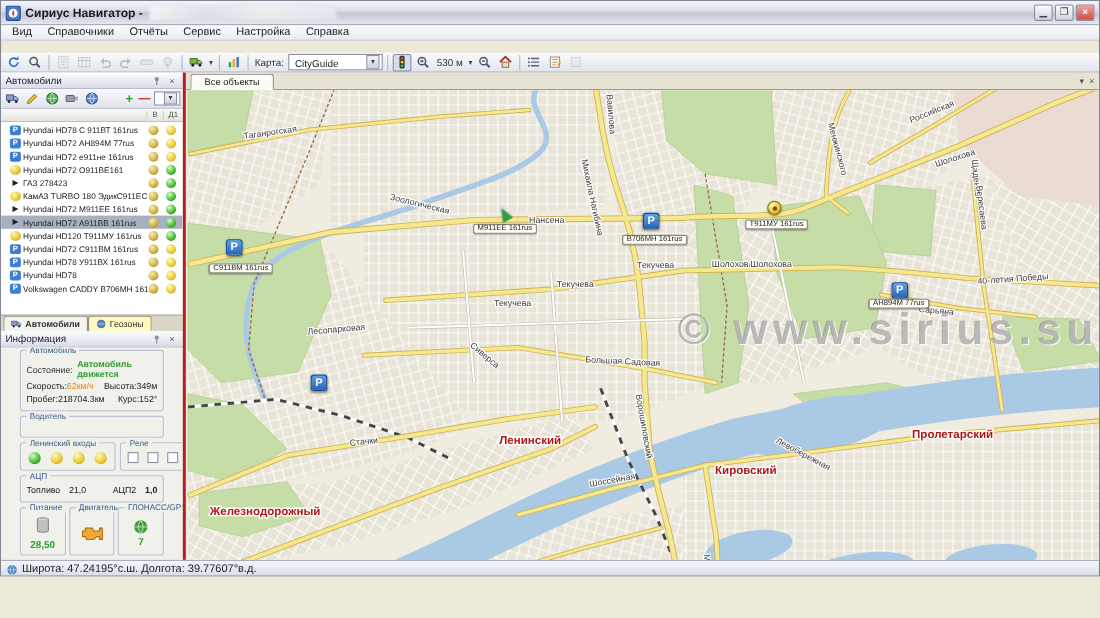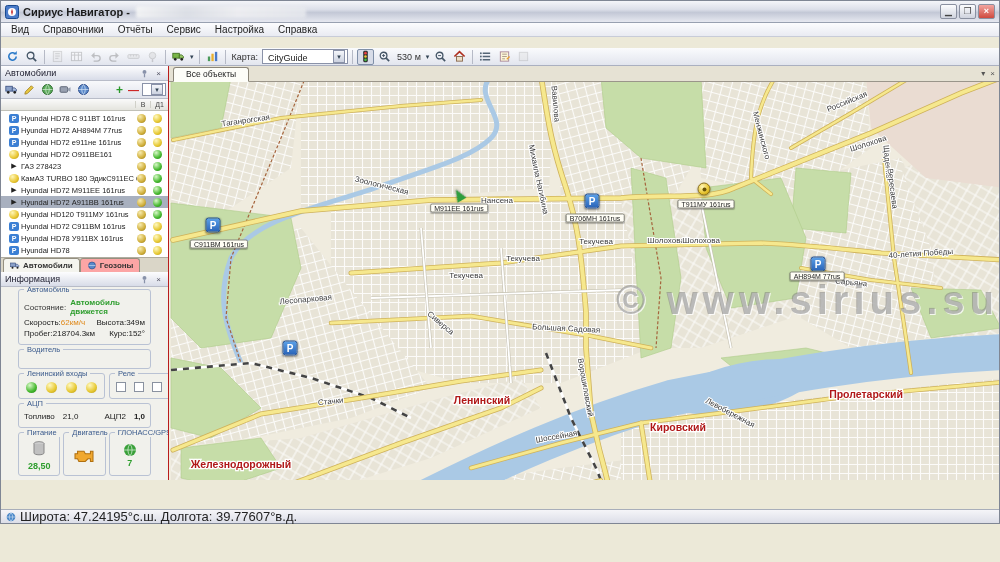--- a/index.html
+++ b/index.html
@@ -35,21 +35,21 @@
   .combo { display:flex; align-items:center; height:15px; background:#fff; border:1px solid #8a92a8;
     font-size:9px; padding:0 2px; }
   .combo .cval { padding:0 3px; }
   .dda { width:12px; height:13px; margin-left:2px; background:linear-gradient(#f4f6fa,#ccd2e0);
     border:1px solid #8a92a8; font-size:7px; line-height:12px; text-align:center; color:#345; }
   .ddmini { font-size:7px; color:#345; padding:0 1px; }
 
   
   .main { flex:1 1 auto; display:flex; min-height:0; }
   .leftcol { width:168px; flex:0 0 168px; display:flex; flex-direction:column; background:#eef0f4;
-    border-right:1px solid #b91c1c; min-height:0; }
+    border-right:3px solid #b91c1c; min-height:0; }
 
   .panelhdr { height:15px; flex:0 0 15px; display:flex; align-items:center; padding:0 4px;
     background:linear-gradient(#fdfdfe,#d8dce8); border-bottom:1px solid #b8bcc8; font-size:9px; color:#223; }
   .panelhdr .sp { margin-left:auto; display:flex; gap:3px; align-items:center; }
   .phbtn { font-size:8px; color:#556; width:11px; text-align:center; }
 
   .ptoolbar { height:18px; flex:0 0 18px; display:flex; align-items:center; gap:1px; padding:0 2px;
     background:linear-gradient(#f8f9fb,#e0e3ec); border-bottom:1px solid #b8bcc8; }
   .plus { color:#2a9a2a; font-weight:bold; font-size:12px; padding:0 2px; }
   .minus { color:#cc2222; font-weight:bold; font-size:11px; padding:0 2px; }
@@ -69,21 +69,21 @@
   .vic.idle { background:radial-gradient(circle at 35% 30%, #fff6b8, #e8c530 60%, #a8860a); border-radius:50%; width:9px; height:9px; }
   .vlabel { flex:1; overflow:hidden; text-overflow:clip; }
   .led { width:9px; height:9px; border-radius:50%; flex:0 0 9px; margin-right:6px; }
   .led.gold { background:radial-gradient(circle at 35% 30%, #f8ecb0, #cfae3a 60%, #8a6d12); }
   .led.yellow { background:radial-gradient(circle at 35% 30%, #fff8c0, #e6c832 60%, #b09010); }
   .led.green { background:radial-gradient(circle at 35% 30%, #d8f8c8, #45b82e 60%, #1f7a12); }
 
   .ltabs { height:15px; flex:0 0 15px; display:flex; align-items:flex-end; background:#dad6c8; padding:1px 2px 0;
     border-top:1px solid #b0aca0; }
   .ltab { display:flex; align-items:center; gap:3px; font-size:8px; padding:1px 6px; border:1px solid #948f80;
-    border-bottom:none; border-radius:3px 3px 0 0; background:#fca5a5; color:#333; height:14px;font-weight:bold; }
+    border-bottom:none; border-radius:3px 3px 0 0; background:#fef9c3; color:#333; height:14px; }
   .ltab.active { background:#f4f4ee; font-weight:bold; }
   .ltab svg { width:10px; height:9px; }
 
   
   .info { flex:0 0 auto; background:#f1f1ec; padding:2px 17px 0; font-size:8px; overflow:hidden; }
   .grp { border:1px solid #b9c2d4; border-radius:3px; margin-bottom:4px; padding:6px 5px 4px; position:relative; }
   .grp .gtitle { position:absolute; top:-5px; left:5px; background:#f1f1ec; padding:0 3px; color:#3a5a8c; font-size:7.5px; }
   .kv { display:flex; margin:2px 0; align-items:center; }
   .kv .k { color:#333; }
   .kv .v { font-weight:bold; margin-left:4px; }
@@ -128,22 +128,22 @@
     filter:drop-shadow(0 1px 1px rgba(0,0,0,.4)); }
   .plate { position:absolute; background:#fffef6; border:1px solid #8a8a80; border-radius:2px; font-size:7px;
     padding:0 3px; white-space:nowrap; transform:translate(-50%,-50%); box-shadow:0 1px 1px rgba(0,0,0,.25); }
 
   text.street { font-family:"Liberation Sans",sans-serif; font-size:8px; fill:#3a3a3a;
     paint-order:stroke; stroke:#ffffff; stroke-width:2px; text-anchor:middle; }
   text.district { font-family:"Liberation Sans",sans-serif; font-size:10.5px; font-weight:bold; fill:#b01818;
     paint-order:stroke; stroke:#fff; stroke-width:2.5px; text-anchor:middle; }
 
   
-  .statusbar { height:14px; flex:0 0 14px; display:flex; align-items:center; gap:4px; padding:0 5px;
-    background:linear-gradient(#f5f5f8,#dcdee8); border-top:1px solid #a8aeba; font-size:13px; color:#222;margin-top:29px; }
+  .statusbar { height:14px; flex:0 0 14px; display:flex; align-items:flex-end; gap:4px; padding:0 5px;
+    background:linear-gradient(#f5f5f8,#dcdee8); border-top:1px solid #a8aeba; font-size:10px; color:#222; }
 </style>
 </head>
 <body>
 
 <div class="window">
 
   <div class="titlebar">
     <svg class="appicon" viewBox="0 0 14 14">
       <rect x="0.5" y="0.5" width="13" height="13" rx="2" fill="#4a7ac8" stroke="#1a4a90"></rect>
       <circle cx="7" cy="7" r="4" fill="#fff"></circle>

